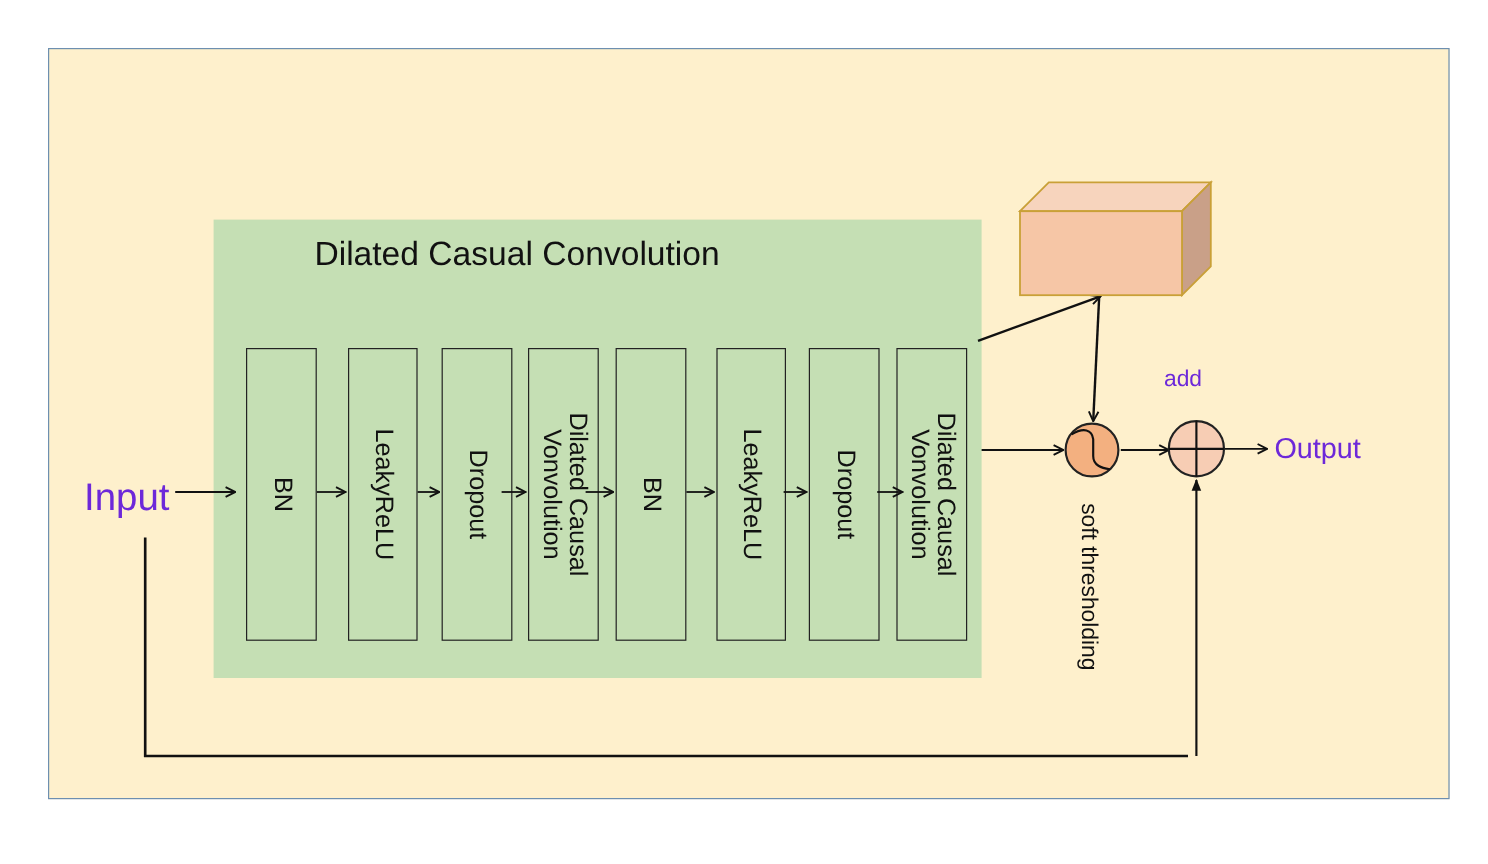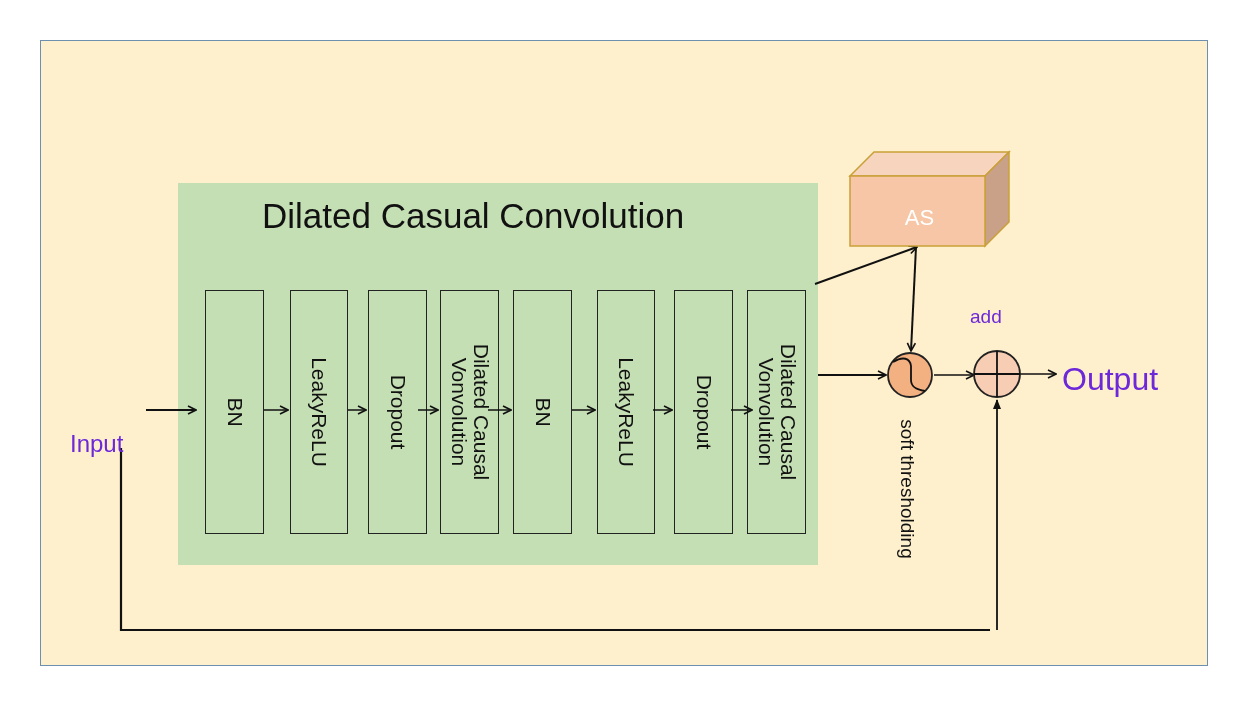--- a/index.html
+++ b/index.html
@@ -1,19 +1,19 @@
 <!DOCTYPE html>
 <html><head>
 <meta charset="utf-8">
 <style>
   html,body{margin:0;padding:0;background:#ffffff;}
   body{width:1240px;height:720px;position:relative;overflow:hidden;font-family:"Liberation Sans",sans-serif;}
   .frame{position:absolute;left:40px;top:40px;width:1168px;height:626px;background:#fef0cc;border:1.5px solid #6d8fb0;box-sizing:border-box;}
   .green{position:absolute;left:178px;top:183px;width:640px;height:382px;background:#c5dfb4;}
-  .gtitle{position:absolute;left:262px;top:196px;font-size:35px;color:#111;white-space:nowrap;}
+  .gtitle{position:absolute;left:262px;top:196px;font-size:28px;color:#111;white-space:nowrap;}
   .block{position:absolute;top:290px;height:244px;border:1.5px solid #222;box-sizing:border-box;background:#c5dfb4;}
   .vlabel{position:absolute;left:50%;top:50%;transform:translate(-50%,-50%) rotate(90deg);white-space:nowrap;font-size:21px;color:#111;line-height:22px;text-align:center;}
   .lbl{position:absolute;white-space:nowrap;color:#6d28d9;}
   svg.wires{position:absolute;left:0;top:0;}
   .cube-text{position:absolute;left:852px;top:203px;width:135px;text-align:center;color:#fff;font-size:22px;line-height:30px;}
   .soft-label{position:absolute;left:907px;top:489px;transform:translate(-50%,-50%) rotate(90deg);white-space:nowrap;font-size:19px;color:#111;}
 </style>
 </head>
 <body>
 
@@ -97,19 +97,18 @@
   </g>
 
   <g>
     <circle cx="997" cy="374" r="23" fill="#f7cdb4" stroke="#222" stroke-width="1.8"></circle>
     <line x1="974" y1="374" x2="1020" y2="374" stroke="#111" stroke-width="1.8"></line>
     <line x1="997" y1="351" x2="997" y2="397" stroke="#111" stroke-width="1.8"></line>
   </g>
 </svg>
 
 <div class="cube-text">
-  <div>AS</div>
 </div>
 
-<div class="lbl" style="left:70px;top:396px;font-size:24px;margin-top:34px;">Input</div>
-<div class="lbl" style="left:1062px;top:361px;font-size:32px;">Output</div>
+<div class="lbl" style="left:70px;top:396px;font-size:32px;">Input</div>
+<div class="lbl" style="left:1062px;top:361px;font-size:24px;">Output</div>
 <div class="lbl" style="left:970px;top:306px;font-size:19px;">add</div>
 <div class="soft-label">soft thresholding</div>
 
 </body></html>

